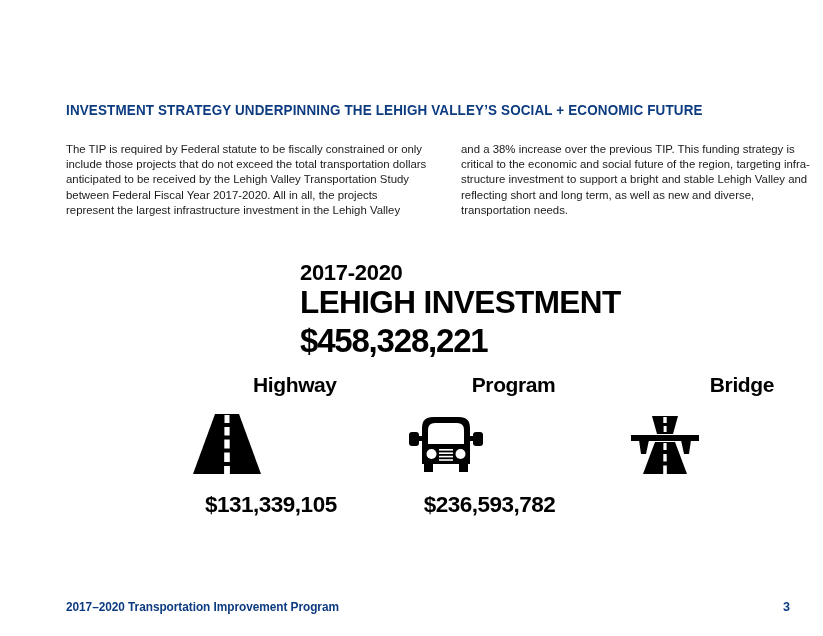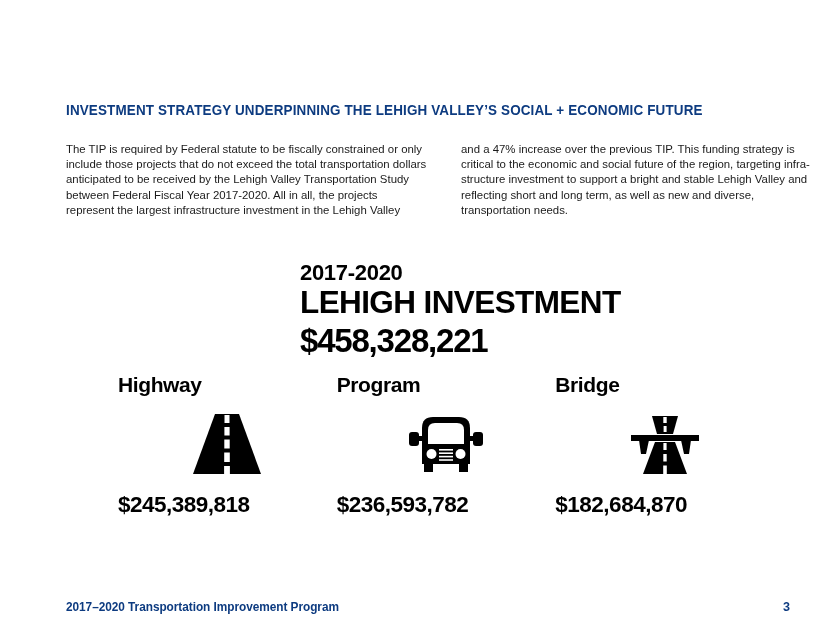--- a/index.html
+++ b/index.html
@@ -90,21 +90,21 @@
   
   .categories {
     position: absolute;
     left: 86px;
     top: 372px;
     width: 656px;
     display: flex;
   }
   .category {
     width: 33.3333%;
-    text-align: left;
+    text-align: right;
   }
   .category-label {
     font-size: 21px;
     font-weight: bold;
     letter-spacing: -0.4px;
     line-height: 25px;
     color: #000;
   }
   .category-icon {
     height: 70px;
@@ -151,21 +151,21 @@
 
 <div class="page">
 
   <div class="section-heading">INVESTMENT STRATEGY UNDERPINNING THE LEHIGH VALLEY’S SOCIAL + ECONOMIC FUTURE</div>
 
   <div class="intro">
     <div class="intro-col">
       <p>The TIP is required by Federal statute to be fiscally constrained or only include those projects that do not exceed the total transportation dollars anticipated to be received by the Lehigh Valley Transportation Study between Federal Fiscal Year 2017-2020. All in all, the projects represent the largest infrastructure investment in the Lehigh Valley</p>
     </div>
     <div class="intro-col">
-      <p>and a 47% increase over the previous TIP. This funding strategy is critical to the economic and social future of the region, targeting infra-structure investment to support a bright and stable Lehigh Valley and reflecting short and long term, as well as new and diverse, transportation needs.</p>
+      <p>and a 38% increase over the previous TIP. This funding strategy is critical to the economic and social future of the region, targeting infra-structure investment to support a bright and stable Lehigh Valley and reflecting short and long term, as well as new and diverse, transportation needs.</p>
     </div>
   </div>
 
   <div class="headline">
     <div class="headline-years">2017-2020</div>
     <div class="headline-title">LEHIGH INVESTMENT</div>
     <div class="headline-amount">$458,328,221</div>
   </div>
 
   <div class="categories">
@@ -177,21 +177,21 @@
           <polygon points="24,0 48,0 70,60 2,60" fill="#000000"></polygon>
           <g fill="#ffffff">
             <rect x="33.5" y="1" width="5" height="8"></rect>
             <rect x="33.4" y="13" width="5.2" height="8.5"></rect>
             <rect x="33.3" y="25.5" width="5.4" height="9"></rect>
             <rect x="33.2" y="38.5" width="5.6" height="9.5"></rect>
             <rect x="33.1" y="52" width="5.8" height="8"></rect>
           </g>
         </svg>
       </div>
-      <div class="category-amount">$245,389,818</div>
+      <div class="category-amount">$131,339,105</div>
     </div>
 
     <div class="category">
       <div class="category-label">Program</div>
       <div class="category-icon">
         <svg width="74" height="62" viewBox="0 0 74 62" aria-hidden="true">
 
           <rect x="0" y="18" width="10" height="14" rx="3" fill="#000000"></rect>
           <rect x="64" y="18" width="10" height="14" rx="3" fill="#000000"></rect>
           <rect x="8" y="22" width="8" height="5" fill="#000000"></rect>
@@ -233,21 +233,20 @@
           <rect x="4" y="21" width="68" height="6" fill="#000000"></rect>
 
           <polygon points="28,28 48,28 60,60 16,60" fill="#000000"></polygon>
           <g fill="#ffffff">
             <rect x="36.4" y="29" width="3.2" height="7"></rect>
             <rect x="36.3" y="40" width="3.4" height="7.5"></rect>
             <rect x="36.2" y="51.5" width="3.6" height="8.5"></rect>
           </g>
         </svg>
       </div>
-      <div class="category-amount">$182,684,870</div>
     </div>
 
   </div>
 
   <div class="footer-title">2017–2020 Transportation Improvement Program</div>
   <div class="footer-page">3</div>
 
 </div>
 
 </body></html>

